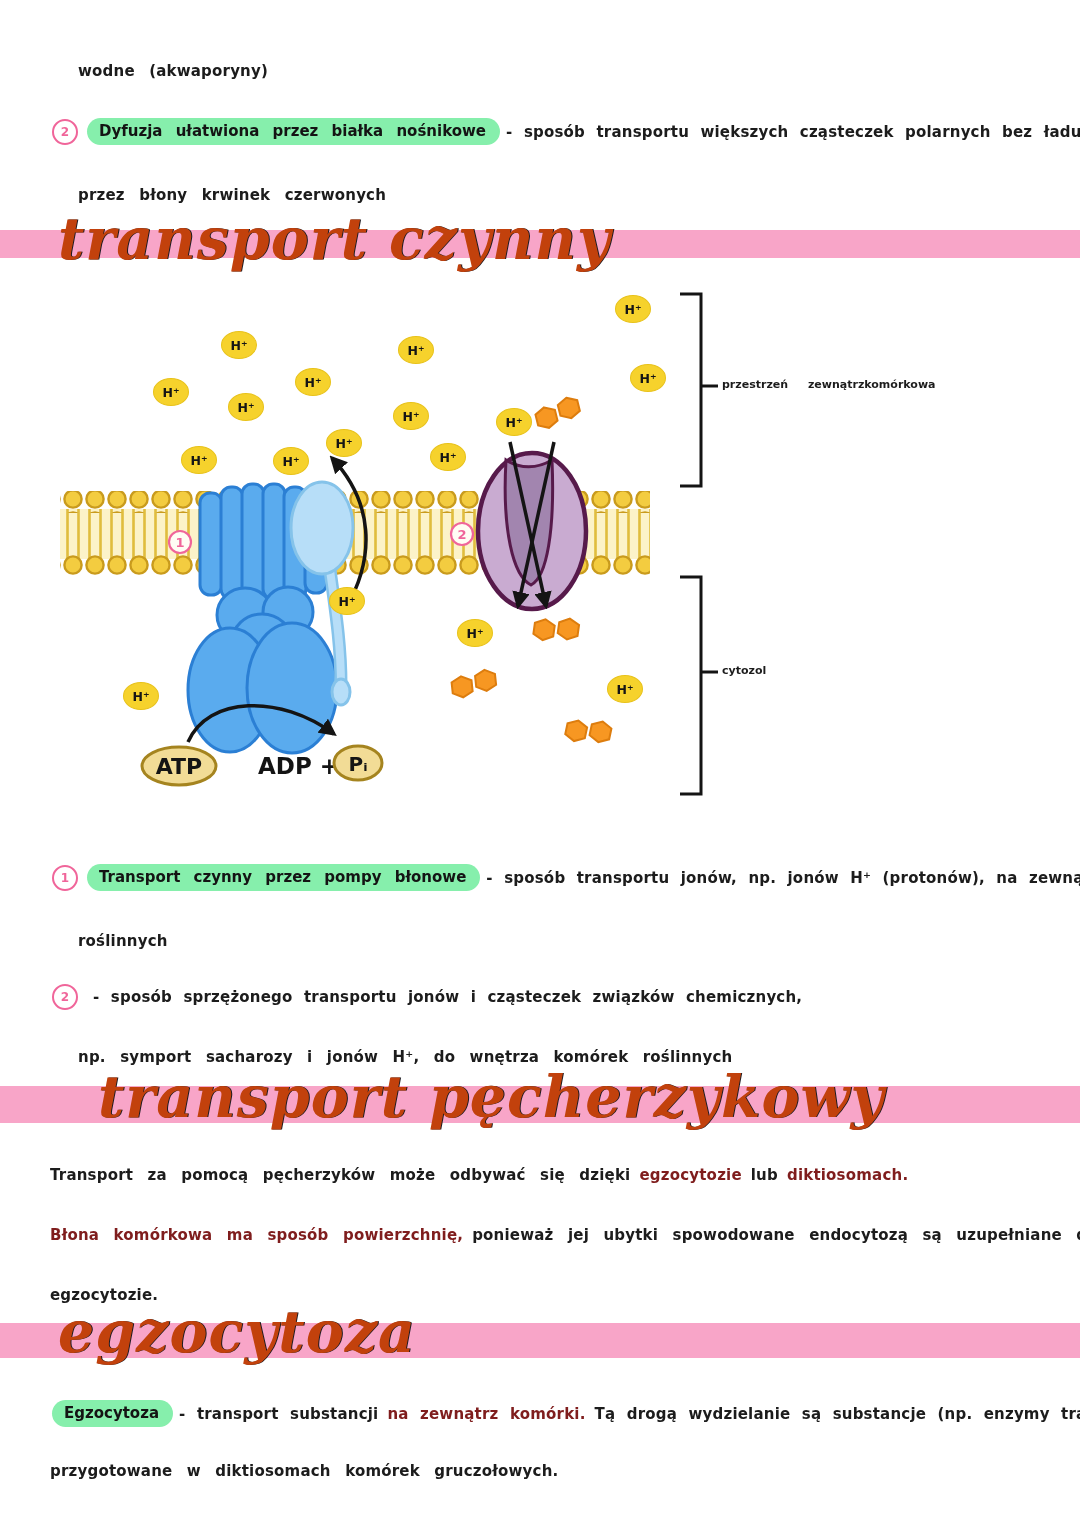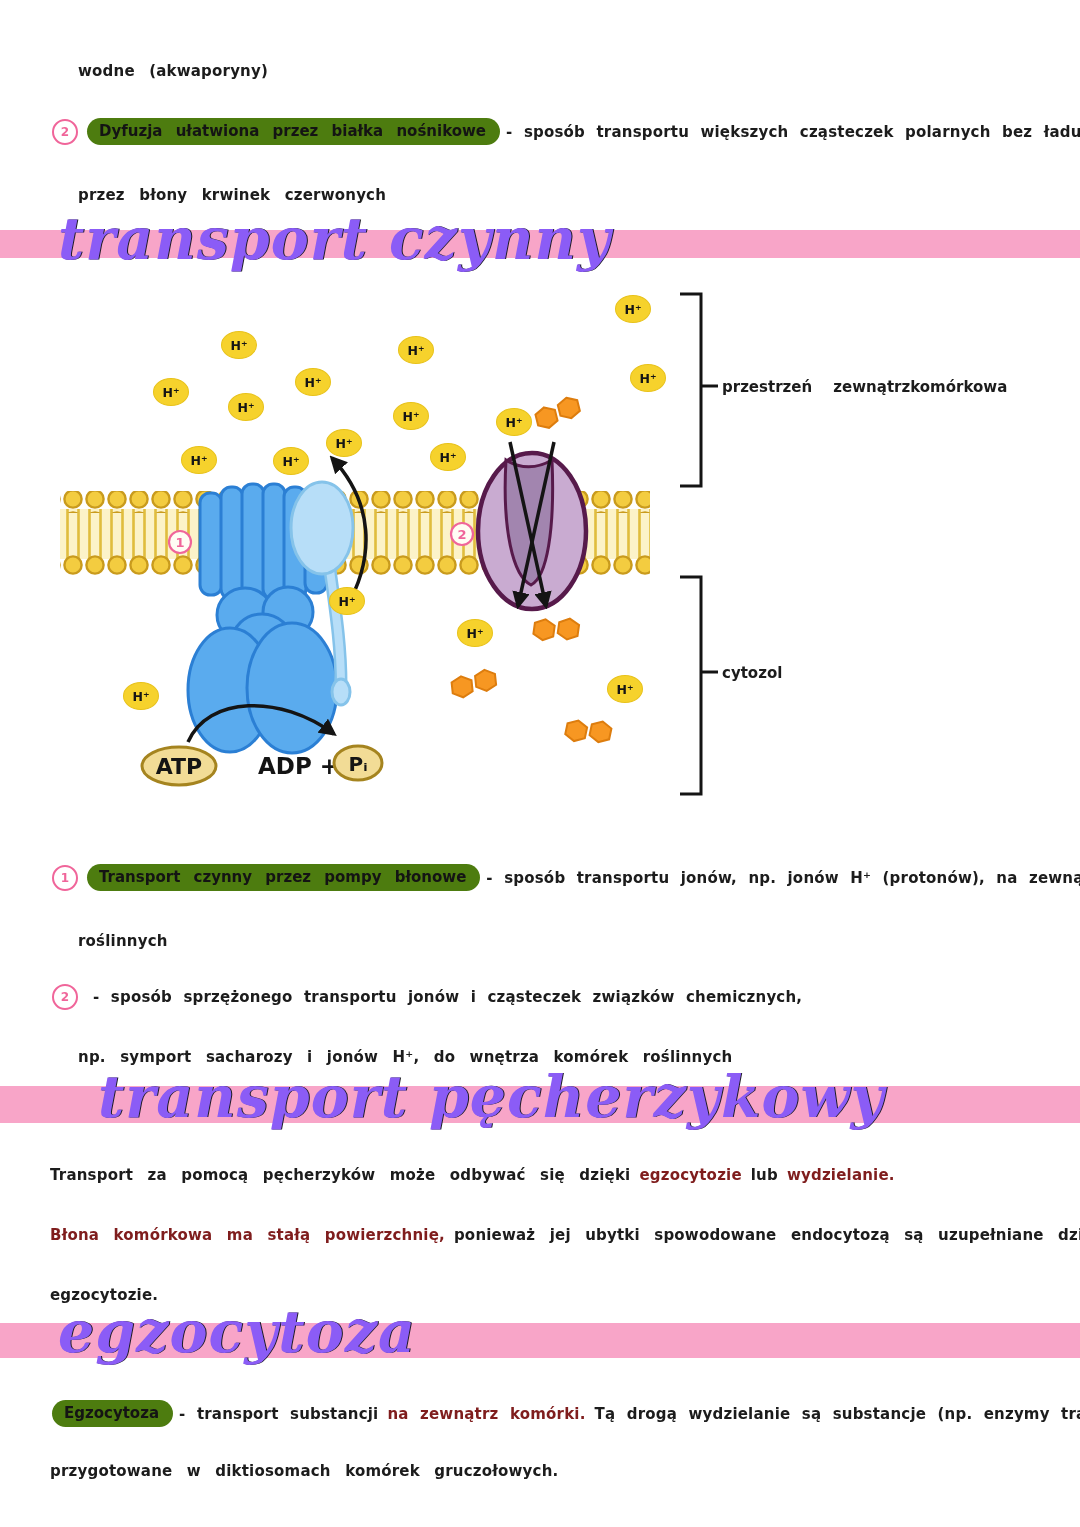--- a/index.html
+++ b/index.html
@@ -8,32 +8,32 @@
   .abs{position:absolute;}
   
   .hand{font-size:15px;font-weight:bold;letter-spacing:.2px;word-spacing:9px;white-space:nowrap;color:#1c1c1c;}
   .hand .pinktxt{color:#7f1d1d;}
   .gap{margin-right:9px;}
   
   .item{display:flex;align-items:center;}
   .circnum{display:inline-flex;align-items:center;justify-content:center;flex:0 0 auto;
            width:22px;height:22px;border-radius:50%;border:2px solid #f0659a;color:#f0659a;
            font-size:12px;font-weight:bold;background:#fff;margin-right:9px;}
-  .pill{background:#4d7c0f;border-radius:14px;padding:4px 14px 5px 12px;color:#141414;
+  .pill{background:#86efac;border-radius:14px;padding:4px 14px 5px 12px;color:#141414;
         font-size:15px;font-weight:bold;word-spacing:8px;white-space:nowrap;}
   .item .rest{margin-left:6px;word-spacing:6px;}
   
   .bar{left:0;width:1080px;background:#f8a5c8;}
   .script{font-family:"DejaVu Serif",serif;font-style:italic;font-weight:bold;
-          font-size:57px;line-height:1;color:#8b5cf6;letter-spacing:1px;white-space:nowrap;
+          font-size:57px;line-height:1;color:#c2410c;letter-spacing:1px;white-space:nowrap;
           text-shadow:1px 0 0 #1b1b22;}
   
   .hion{position:absolute;width:34px;height:26px;border-radius:50%;background:#f6d22c;border:1px solid #e8c21b;
         display:flex;align-items:center;justify-content:center;font-size:12.5px;font-weight:bold;color:#151515;}
-  .dlabel{position:absolute;font-size:15px;font-weight:bold;color:#1c1c1c;word-spacing:16px;white-space:nowrap;}
+  .dlabel{position:absolute;font-size:11px;font-weight:bold;color:#1c1c1c;word-spacing:16px;white-space:nowrap;}
   .hex{position:absolute;}
 </style>
 </head>
 <body>
 
 <div class="page">
 
   <div class="abs hand" style="left:78px;top:62px;">
     <span>wodne (akwaporyny)</span>
   </div>
@@ -196,24 +196,24 @@
     <span class="hand rest">- sposób sprzężonego transportu jonów i cząsteczek związków chemicznych,</span>
   </div>
   <div class="abs hand" style="left:78px;top:1048px;">
     <span>np. symport sacharozy i jonów H⁺, do wnętrza komórek roślinnych</span>
   </div>
 
   <div class="abs bar" style="top:1086px;height:37px;"></div>
   <div class="abs script" style="left:58px;top:1068px;margin-left:40px;">transport pęcherzykowy</div>
 
   <div class="abs hand" style="left:50px;top:1166px;">
-    <span class="gap">Transport za pomocą pęcherzyków może odbywać się dzięki</span><span class="pinktxt gap">egzocytozie</span><span class="gap">lub</span><span class="pinktxt">wydzielanie.</span>
+    <span class="gap">Transport za pomocą pęcherzyków może odbywać się dzięki</span><span class="pinktxt gap">egzocytozie</span><span class="gap">lub</span><span class="pinktxt">diktiosomach.</span>
   </div>
   <div class="abs hand" style="left:50px;top:1226px;">
-    <span class="pinktxt gap">Błona komórkowa ma stałą powierzchnię,</span><span>ponieważ jej ubytki spowodowane endocytozą są uzupełniane dzięki</span>
+    <span class="pinktxt gap">Błona komórkowa ma sposób powierzchnię,</span><span>ponieważ jej ubytki spowodowane endocytozą są uzupełniane dzięki</span>
   </div>
   <div class="abs hand" style="left:50px;top:1286px;">
     <span>egzocytozie.</span>
   </div>
 
   <div class="abs bar" style="top:1323px;height:35px;"></div>
   <div class="abs script" style="left:58px;top:1303px;">egzocytoza</div>
 
   <div class="abs item" style="left:52px;top:1400px;">
     <span class="pill">Egzocytoza</span>

